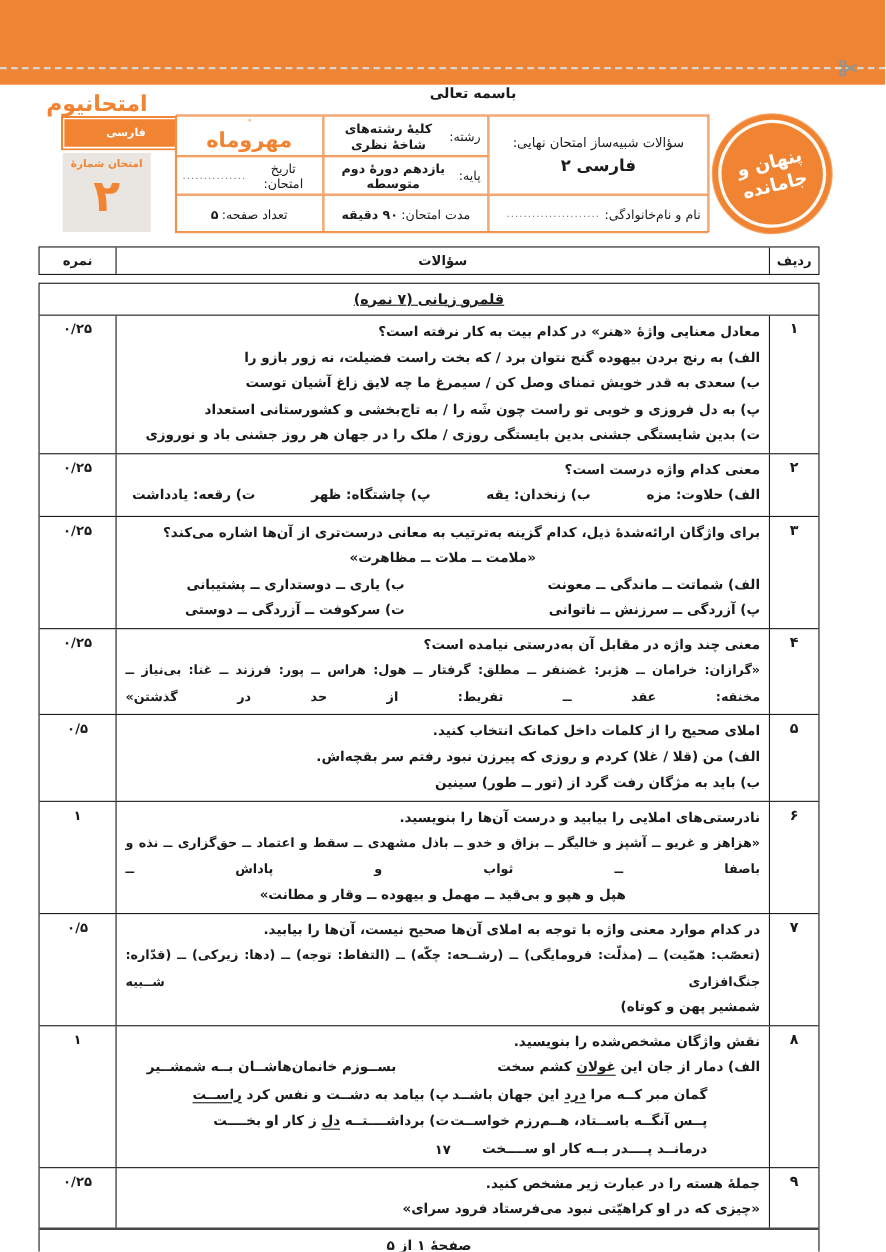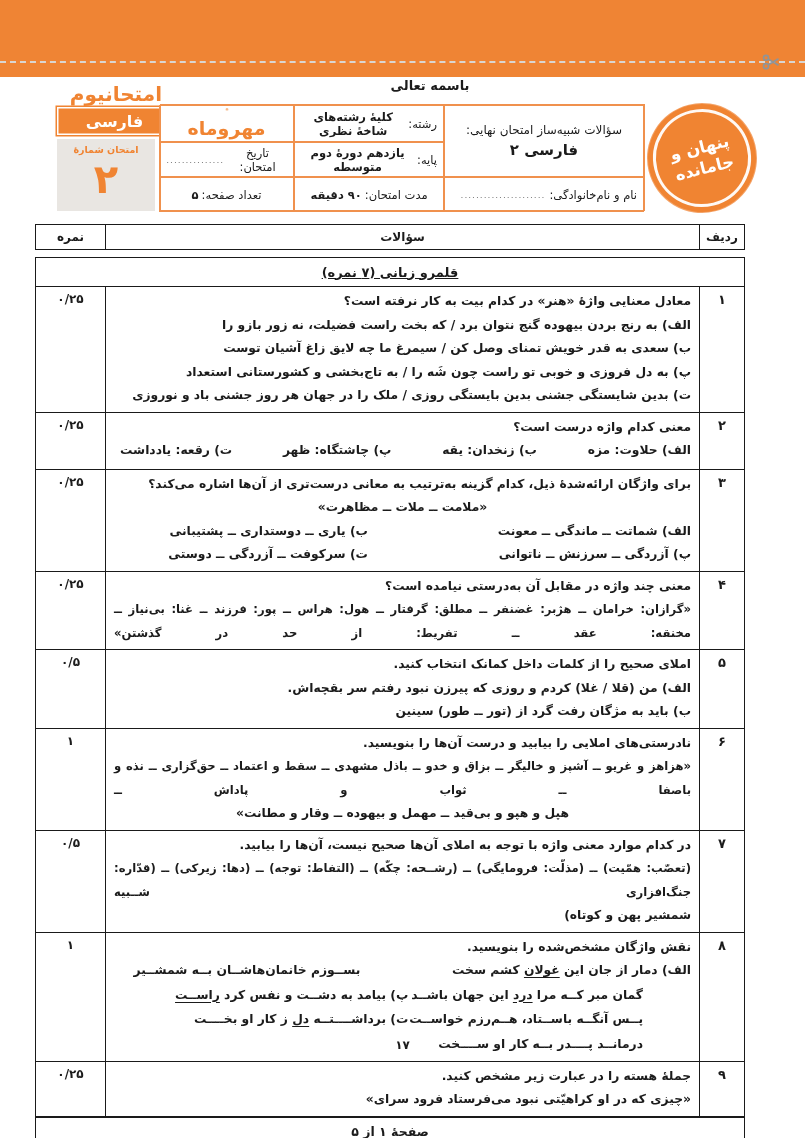--- a/index.html
+++ b/index.html
@@ -8,23 +8,23 @@
 
   
   .top-strip{position:absolute;left:0;top:0;width:805px;height:77px;background:#ef8434;}
   .cut-line{position:absolute;left:0;top:61px;width:100%;border-top:2px dashed #d9d6d2;}
   .scissors{position:absolute;right:24px;top:52px;width:20px;height:20px;}
 
   
   .basmala{position:absolute;left:0;top:78px;width:860px;text-align:center;font-size:13px;font-weight:bold;}
 
   
-  .brand-logo{position:absolute;left:42px;top:82px;width:120px;text-align:right;font-size:20px;font-weight:800;color:#f08432;letter-spacing:.5px;text-shadow:0 0 1px #fff;}
-  .subject-box{position:absolute;left:57px;top:107px;width:115px;height:28px;background:#f08432;box-shadow:inset 0 0 0 1.5px #fff,0 0 0 1.5px #f08432;display:flex;align-items:center;justify-content:center;color:#fff;font-weight:bold;font-size:16px;}
-  .exam-no-box{position:absolute;left:57px;top:139px;width:98px;height:72px;background:#e9e6e2;display:flex;flex-direction:column;align-items:center;justify-content:flex-start;padding-top:5px;box-sizing:border-box;}
+  .brand-logo{position:absolute;left:42px;top:82px;width:120px;text-align:left;font-size:20px;font-weight:800;color:#f08432;letter-spacing:.5px;text-shadow:0 0 1px #fff;}
+  .subject-box{position:absolute;left:57px;top:107px;width:115px;height:28px;background:#f08432;box-shadow:inset 0 0 0 1.5px #fff,0 0 0 1.5px #f08432;display:flex;align-items:center;justify-content:center;color:#fff;font-weight:bold;font-size:10px;}
+  .exam-no-box{position:absolute;left:57px;top:139px;width:80px;height:72px;background:#e9e6e2;display:flex;flex-direction:column;align-items:center;justify-content:flex-start;padding-top:5px;box-sizing:border-box;}
   .exam-no-label{color:#f08432;font-size:9.5px;font-weight:bold;}
   .exam-no-num{color:#f08432;font-size:40px;font-weight:800;line-height:48px;}
 
   
   .header-table{position:absolute;left:160px;top:104px;width:485px;height:107px;display:grid;direction:rtl;grid-template-columns:200px 150px 135px;grid-template-rows:37px 35px 35px;border:1.5px solid #f0914d;box-sizing:border-box;background:#fff;}
   .h-cell{border:1px solid #f0914d;display:flex;align-items:center;justify-content:center;font-size:11.5px;padding:2px 6px;box-sizing:border-box;text-align:center;}
   .h-cell .lbl{font-weight:normal;}
   .h-cell .val{font-weight:bold;margin-right:3px;}
   .h-title{grid-column:1;grid-row:1/3;flex-direction:column;gap:4px;}
   .h-title .t1{font-size:12px;}

